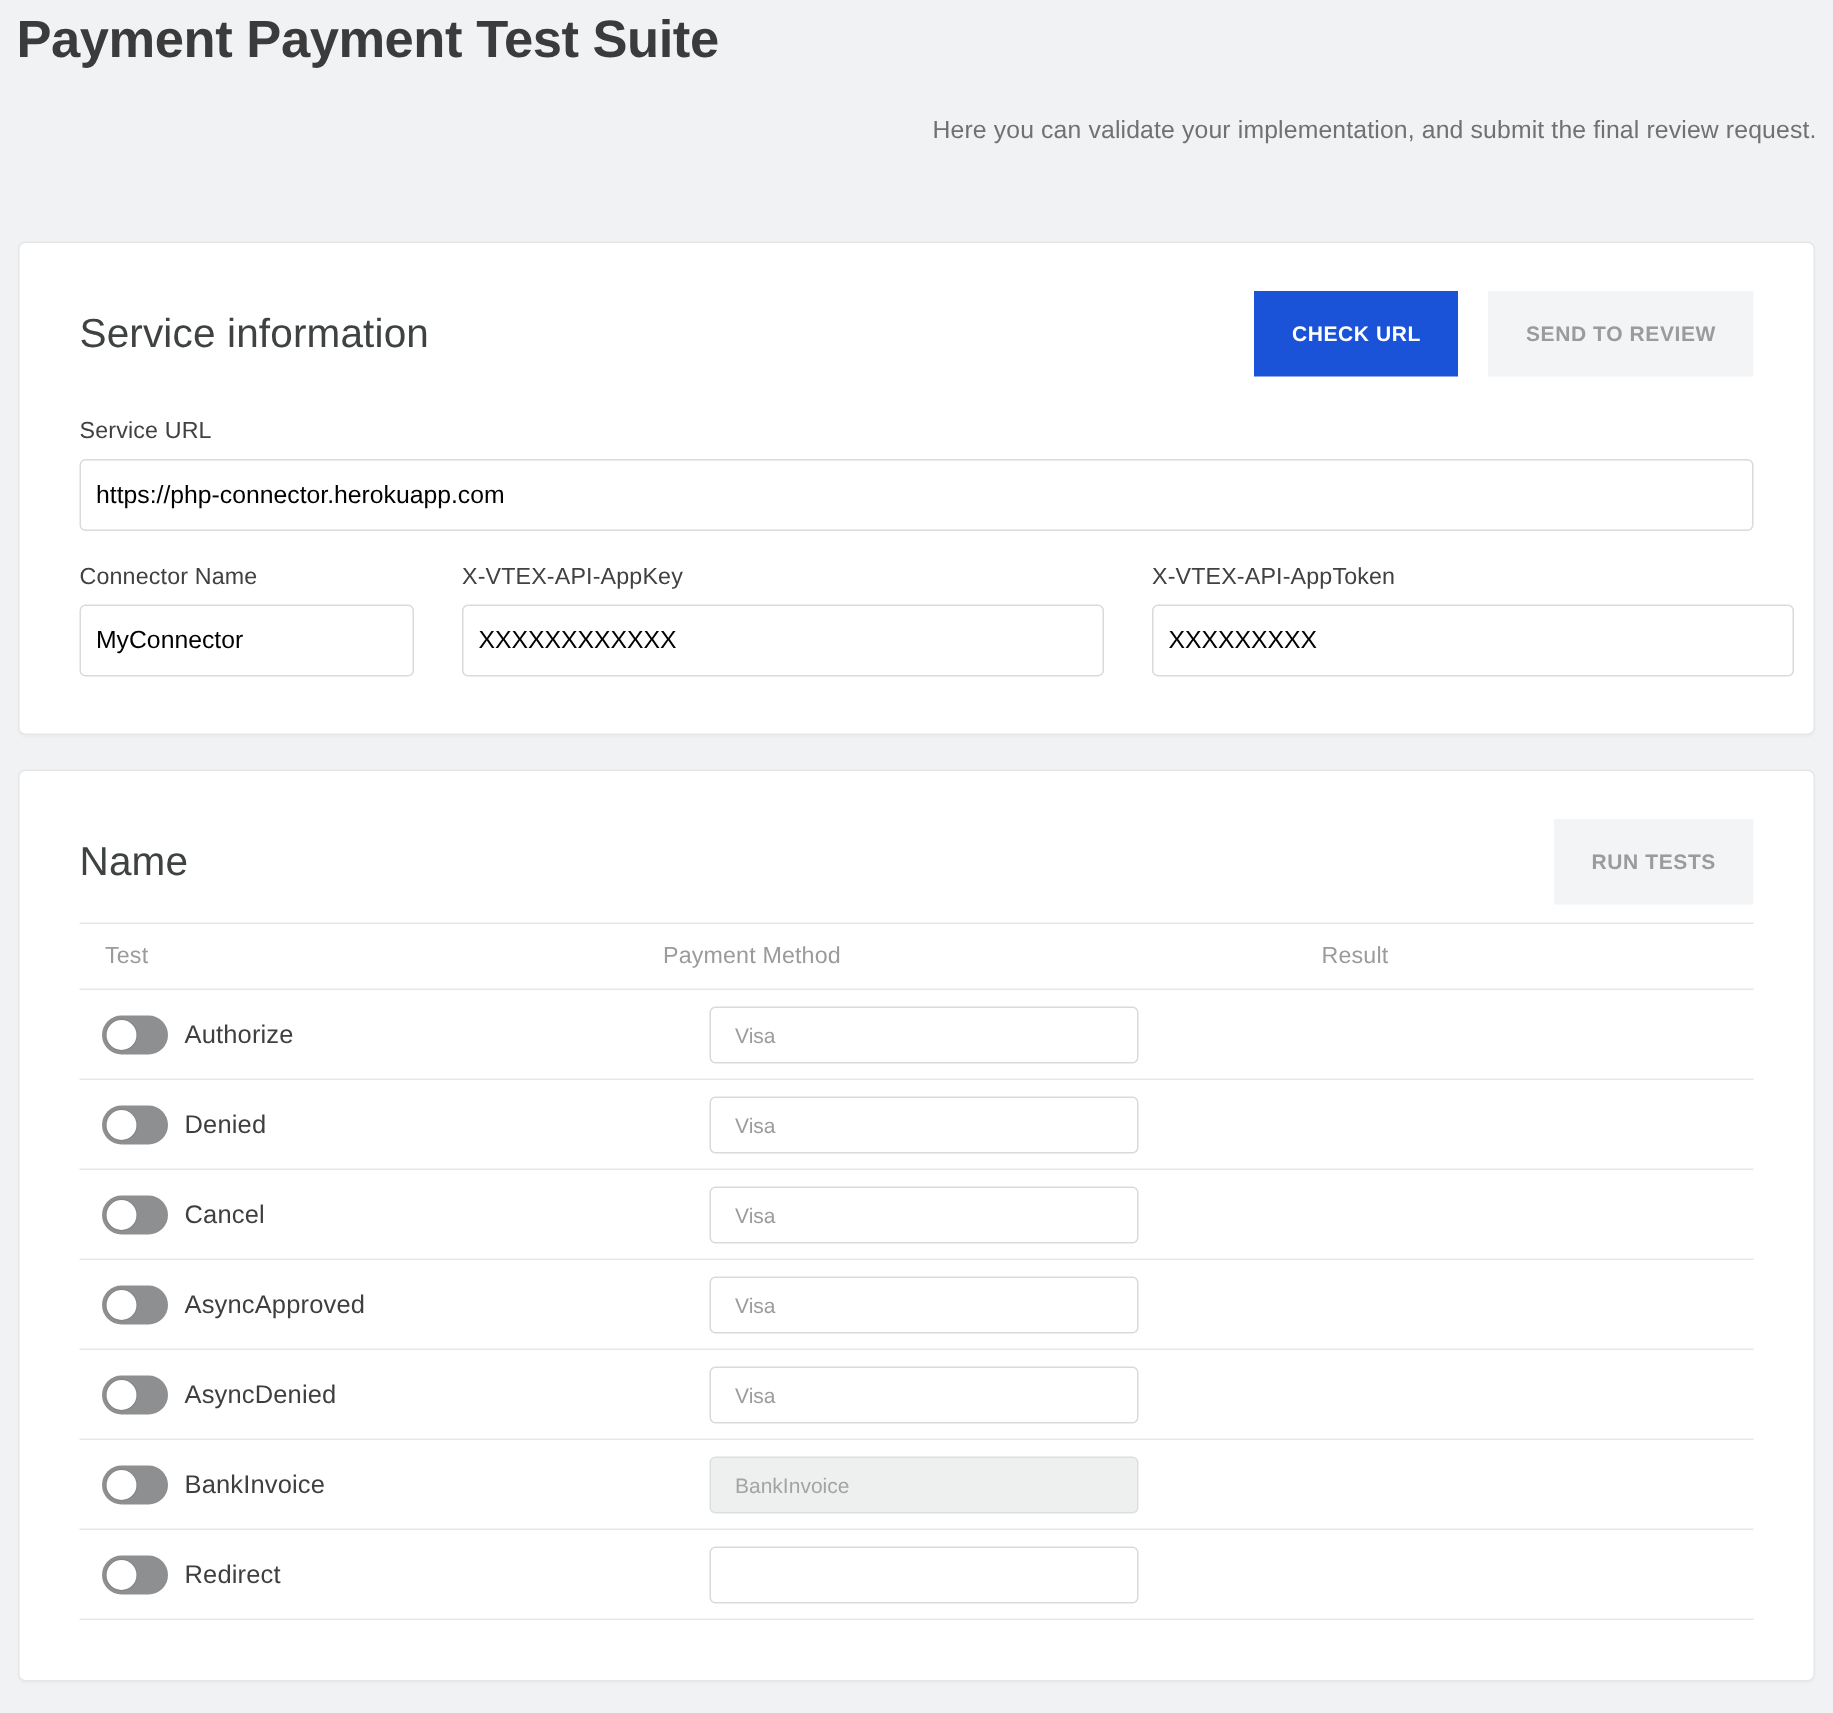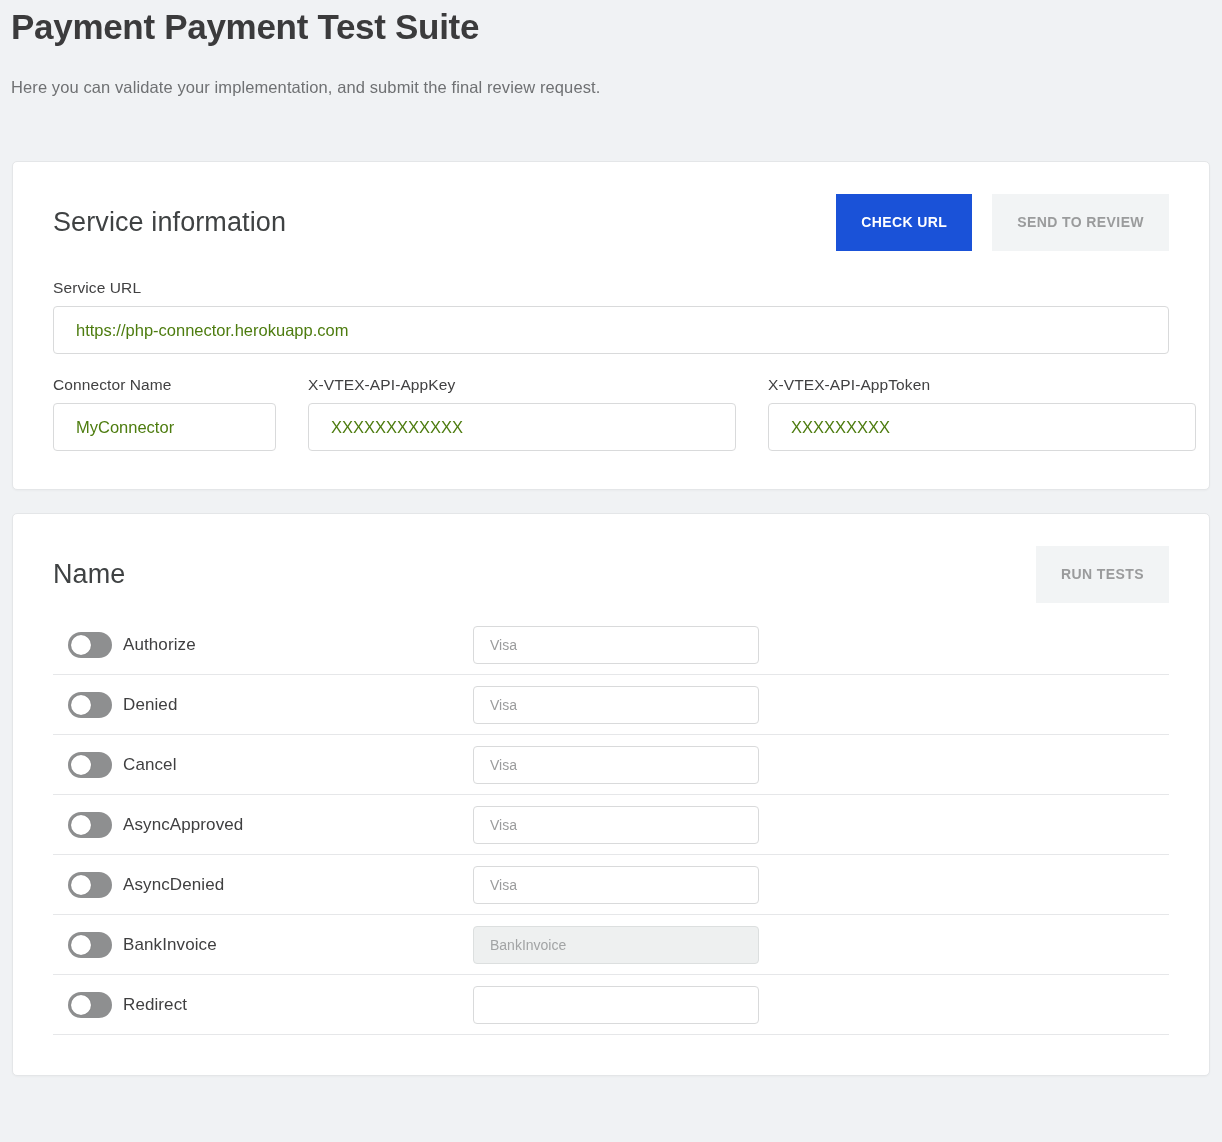--- a/index.html
+++ b/index.html
@@ -21,20 +21,21 @@
     font-weight: 800;
     letter-spacing: -0.3px;
     color: #3b3b3c;
     line-height: 1.2;
   }
   .page-subtitle {
     margin: 30px 0 0 0;
     font-size: 16.5px;
     color: #6f7173;
     letter-spacing: 0.1px;
+    text-align: right;
   }
 
   
   .card {
     background: #ffffff;
     border: 1px solid #e4e6e8;
     border-radius: 5px;
     margin: 0 12px;
     width: 1198px;
     padding: 40px 40px 38px 40px;
@@ -90,22 +91,22 @@
     gap: 32px;
   }
   .text-input {
     width: 100%;
     height: 48px;
     border: 1px solid #d9dadb;
     border-radius: 4px;
     background: #ffffff;
     font-family: inherit;
     font-size: 16.5px;
-    color: #4d7c0f;
-    padding: 0 22px;
+    color: #000000;
+    padding: 0 10px;
     outline: none;
   }
   .text-input::placeholder { color: #9b9c9d; }
 
   
   .tests-table { margin-top: 21px; }
   .thead {
     display: grid;
     grid-template-columns: 389px 439px 1fr;
     align-items: center;
@@ -210,20 +211,25 @@
     </div>
   </section>
 
   <section class="card card-tests">
     <div class="card-header">
       <h2 class="section-heading">Name</h2>
       <button class="btn btn-muted">RUN TESTS</button>
     </div>
 
     <div class="tests-table">
+      <div class="thead">
+        <span class="th-test">Test</span>
+        <span>Payment Method</span>
+        <span>Result</span>
+      </div>
       <div>
   <div class="trow">
     <div class="cell test-cell">
       <span class="toggle">
         <span class="knob"></span>
       </span>
       <span class="test-name">Authorize</span>
     </div>
     <div class="cell pm-cell">
       <input class="pm-input" type="text" placeholder="Visa" style="">

